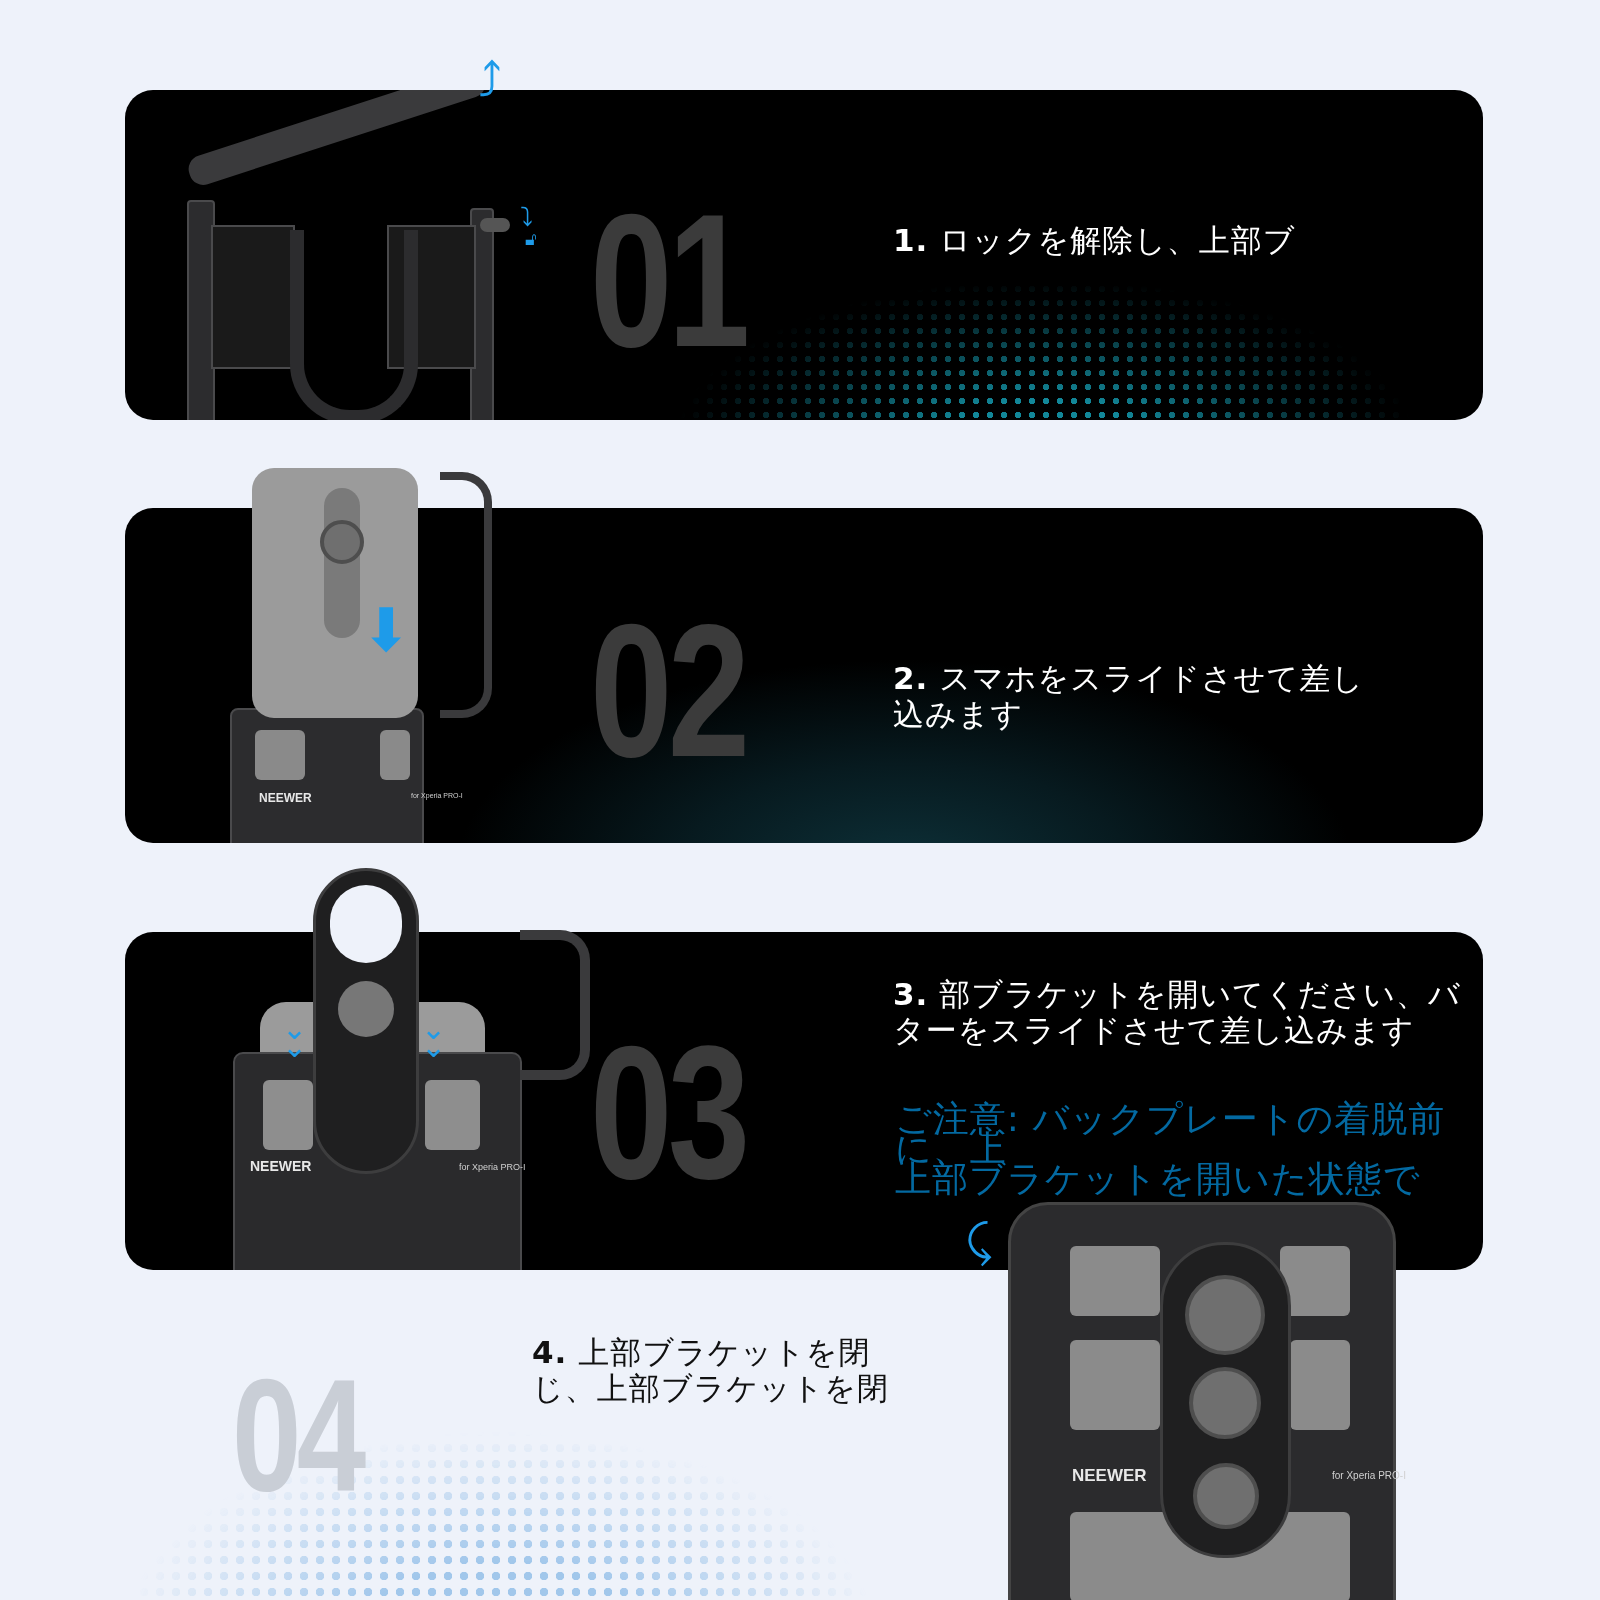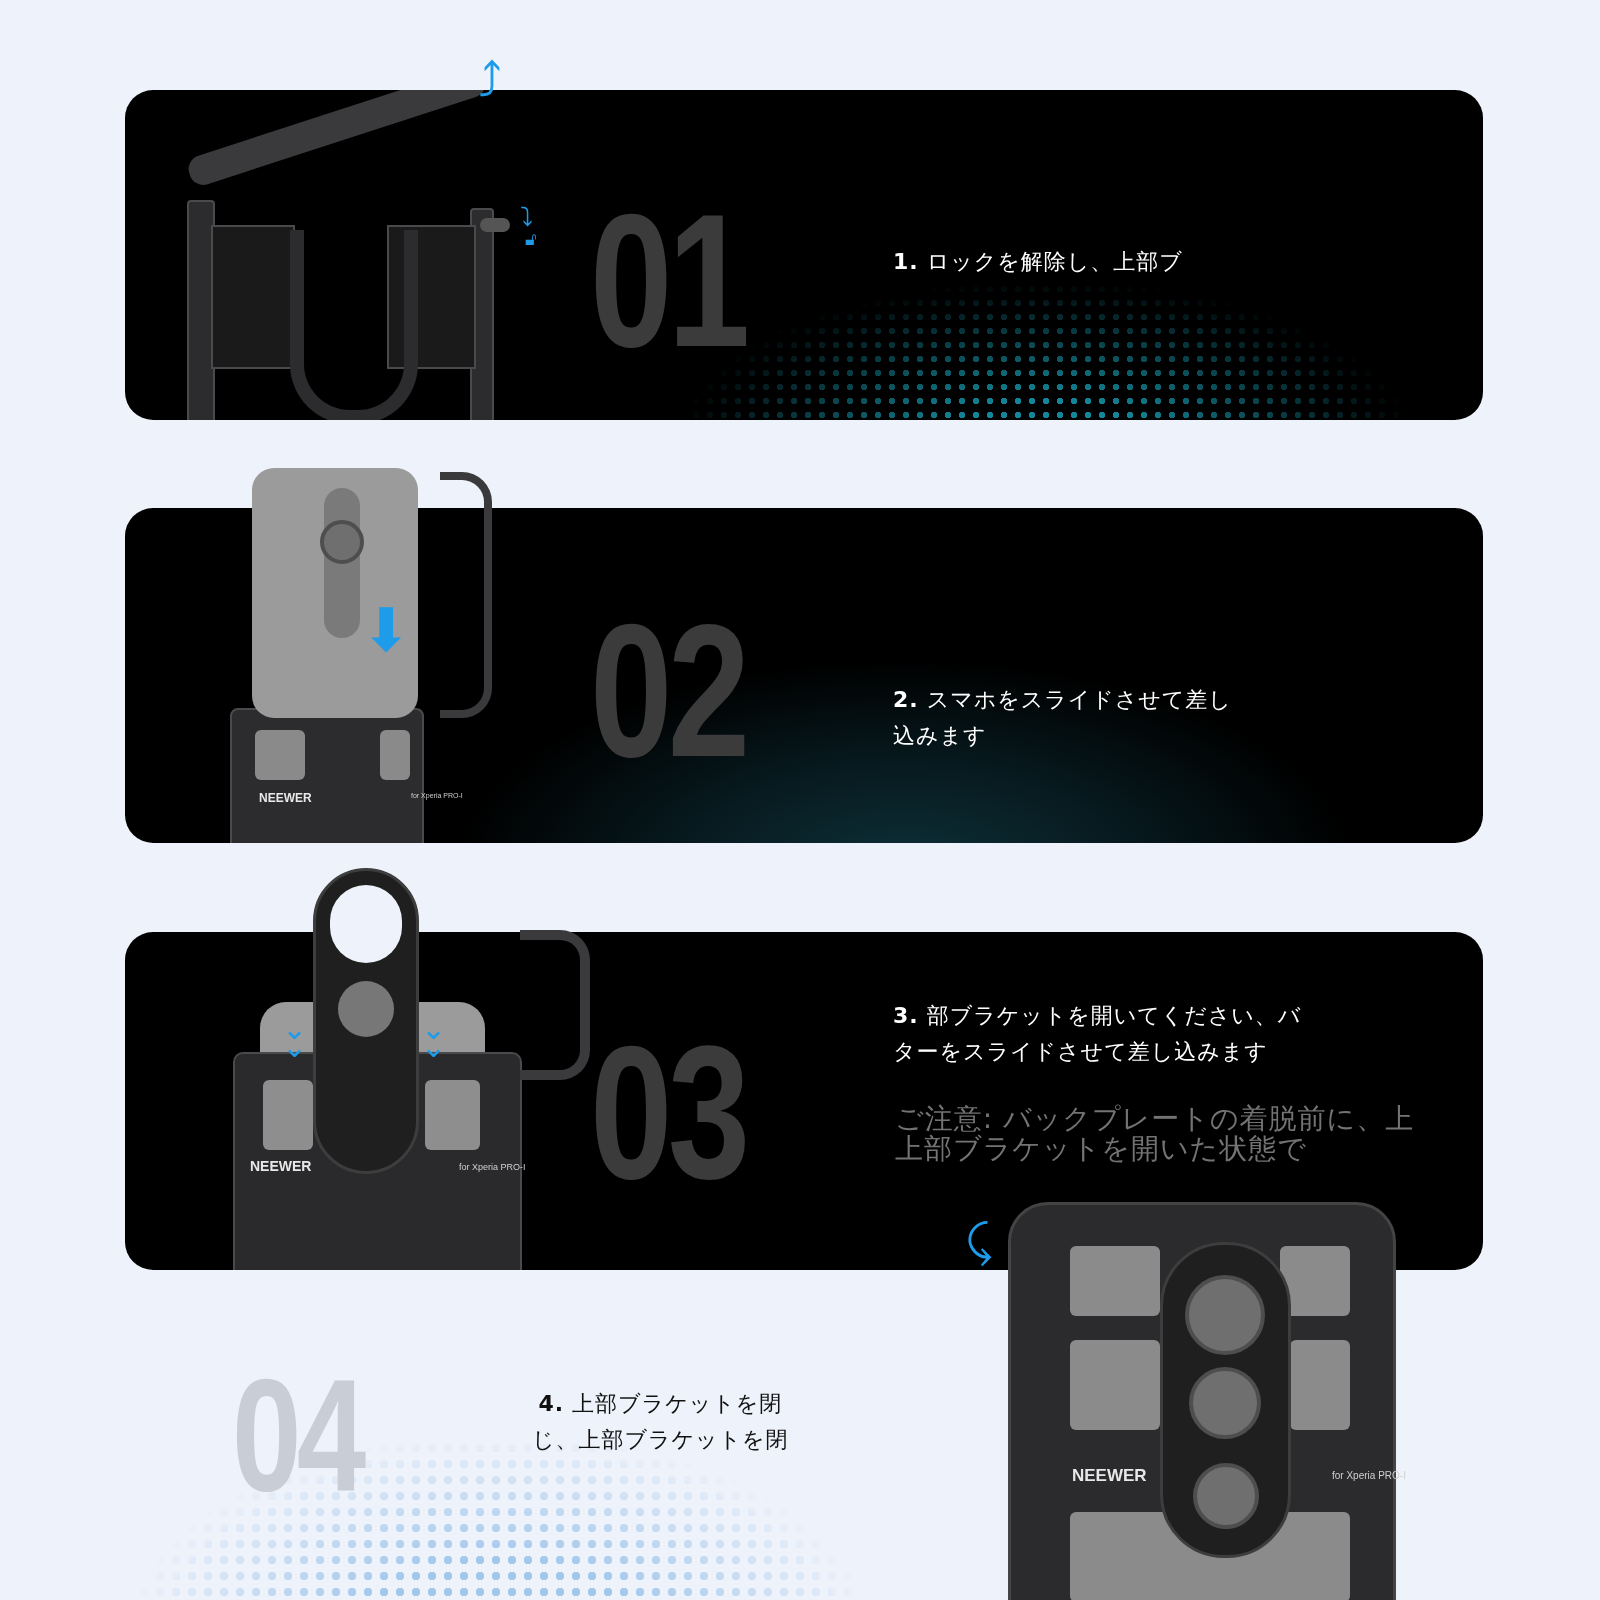--- a/index.html
+++ b/index.html
@@ -24,25 +24,25 @@
     left:480px; top:150px; width:880px; height:180px;
     -webkit-mask-image: radial-gradient(ellipse 460px 200px at 440px 200px, #000 20%, transparent 80%);
     mask-image: radial-gradient(ellipse 460px 200px at 440px 200px, #000 20%, transparent 80%);
   }
   .bignum {
     position:absolute; font-family:"Liberation Sans", sans-serif; font-weight:700;
     font-size:190px; line-height:1; color:#3b3b3b; letter-spacing:-6px;
     transform:scaleX(0.78); transform-origin:left top;
   }
   .step-text {
-    position:absolute; color:#fff; font-size:22px; line-height:36px; letter-spacing:1px;margin-top:22px;
+    position:absolute; color:#fff; font-size:31px; line-height:36px; letter-spacing:1px;
   }
   .step-text b { font-weight:700; }
   .note {
-    position:absolute; color:#737373; font-size:28px; line-height:30px; letter-spacing:1px;
+    position:absolute; color:#0369a1; font-size:36px; line-height:30px; letter-spacing:1px;
   }
   
   .frame { position:absolute; background:#2c2c2e; border:2px solid #4a4a4c; }
   .hole  { position:absolute; background:#0b0b0c; border-radius:6px; }
   .phone { position:absolute; background:#9b9b9b; border-radius:22px; }
   .lens  { position:absolute; border-radius:50%; background:#6f6f6f; border:4px solid #4e4e4e; }
   .plate { position:absolute; background:#1f1f20; border:3px solid #3d3d3e; border-radius:80px; }
   .brand { position:absolute; color:#e8e8e8; font-weight:700; font-family:"Liberation Sans", sans-serif; }
   .model { position:absolute; color:#d0d0d0; font-family:"Liberation Sans", sans-serif;padding-left:34px; }
   .arrow-blue { position:absolute; color:#1e9be9; }
@@ -124,21 +124,21 @@
   <div class="arrow-blue" style="left:296px;top:88px;font-size:30px;line-height:0.6;">⌄<br>⌄</div>
 </div>
 <div class="plate" style="left:313px;top:868px;width:100px;height:300px;">
   <div style="position:absolute;left:14px;top:14px;width:72px;height:78px;background:#eef2fa;border-radius:38px;"></div>
   <div style="position:absolute;left:22px;top:110px;width:56px;height:56px;background:#777;border-radius:50%;"></div>
 </div>
 <div style="position:absolute;left:520px;top:930px;width:60px;height:130px;border:10px solid #3a3a3c;border-left:none;border-radius:0 30px 30px 0;"></div>
 
 <div id="bottom-dots"></div>
 <div class="bignum" id="num4" style="left:232px;top:1355px;font-size:160px;">04</div>
-<div class="step-text" id="text4" style="left:532px;top:1364px;text-align:center;">
+<div class="step-text" id="text4" style="left:532px;top:1334px;">
   <div><b>4.</b> <span>上部ブラケットを閉</span></div>
   <div>じ、上部ブラケットを閉</div>
 </div>
 <div>
   <div style="position:absolute;left:1008px;top:1202px;width:382px;height:400px;background:#2b2b2d;border:3px solid #444;border-radius:40px 40px 0 0;"></div>
   <div class="hole" style="left:1070px;top:1246px;width:90px;height:70px;background:#8b8b8b;"></div>
   <div class="hole" style="left:1280px;top:1246px;width:70px;height:70px;background:#8b8b8b;"></div>
   <div class="hole" style="left:1070px;top:1340px;width:90px;height:90px;background:#8b8b8b;"></div>
   <div class="hole" style="left:1290px;top:1340px;width:60px;height:90px;background:#8b8b8b;"></div>
   <div class="hole" style="left:1070px;top:1512px;width:280px;height:90px;background:#8b8b8b;"></div>

